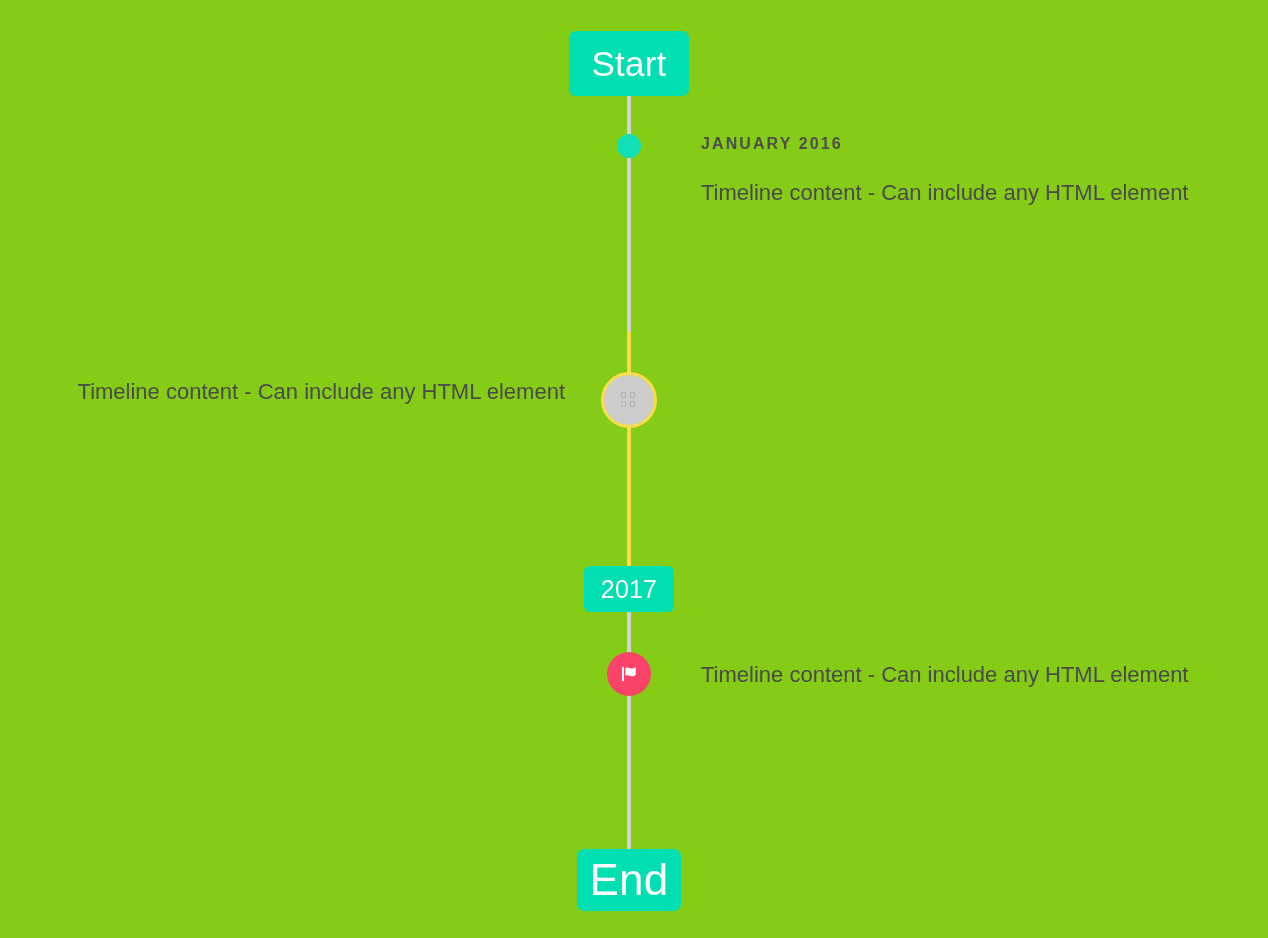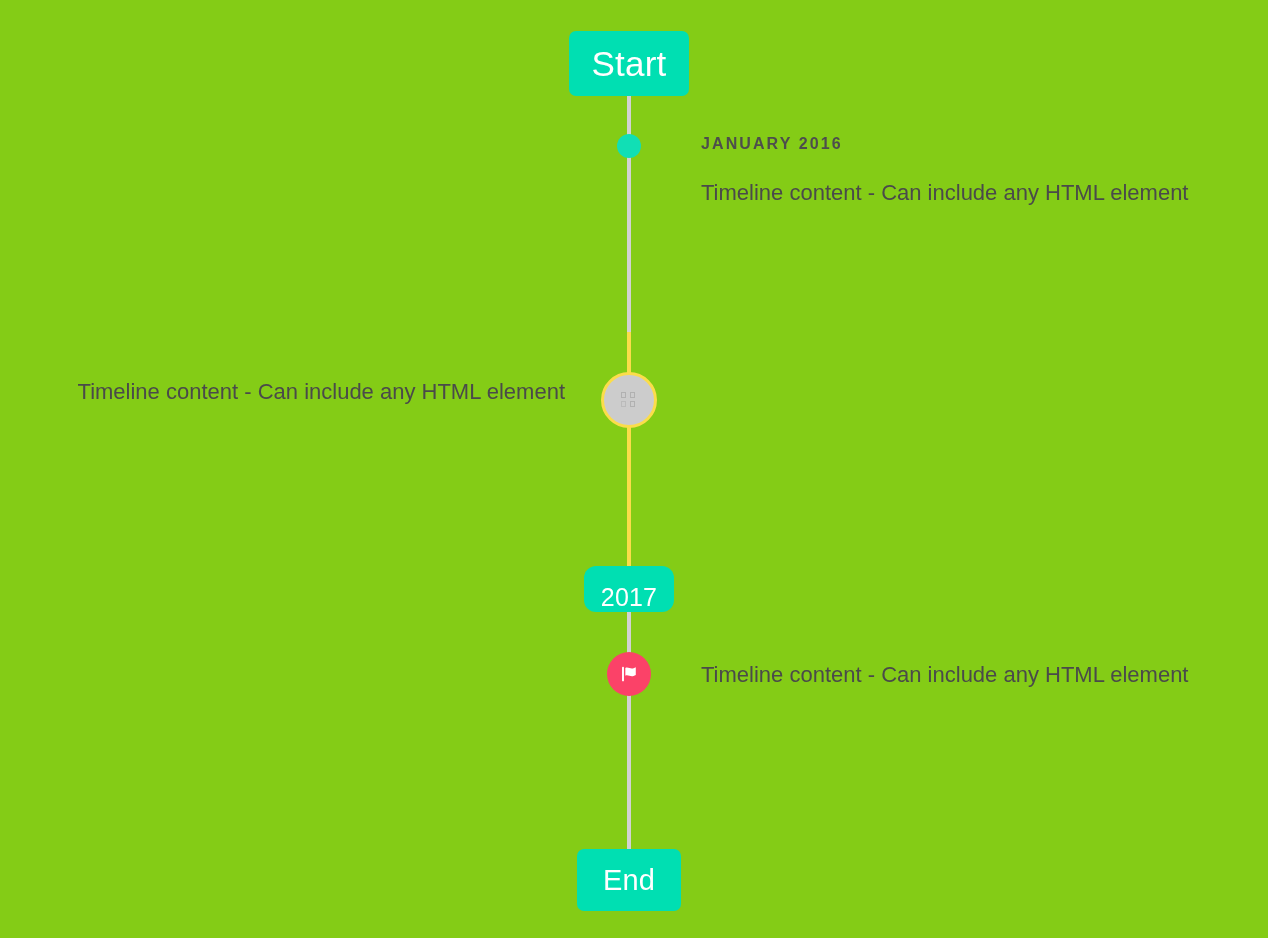--- a/index.html
+++ b/index.html
@@ -51,27 +51,26 @@
   }
   .badge-start {
     left: 569px; top: 31px;
     width: 120px; height: 65px;
     font-size: 35px;
   }
   .badge-mid {
     left: 584px; top: 566px;
     width: 90px; height: 46px;
     font-size: 25px;
-    border-radius: 12px;
-    align-items: flex-end;
+    border-radius: 6px;
   }
   .badge-end {
     left: 577px; top: 849px;
     width: 104px; height: 62px;
-    font-size: 29px;
+    font-size: 44px;
   }
 
   
   .marker {
     position: absolute;
     border-radius: 50%;
     z-index: 5;
     box-sizing: border-box;
     display: flex;
     align-items: center;

